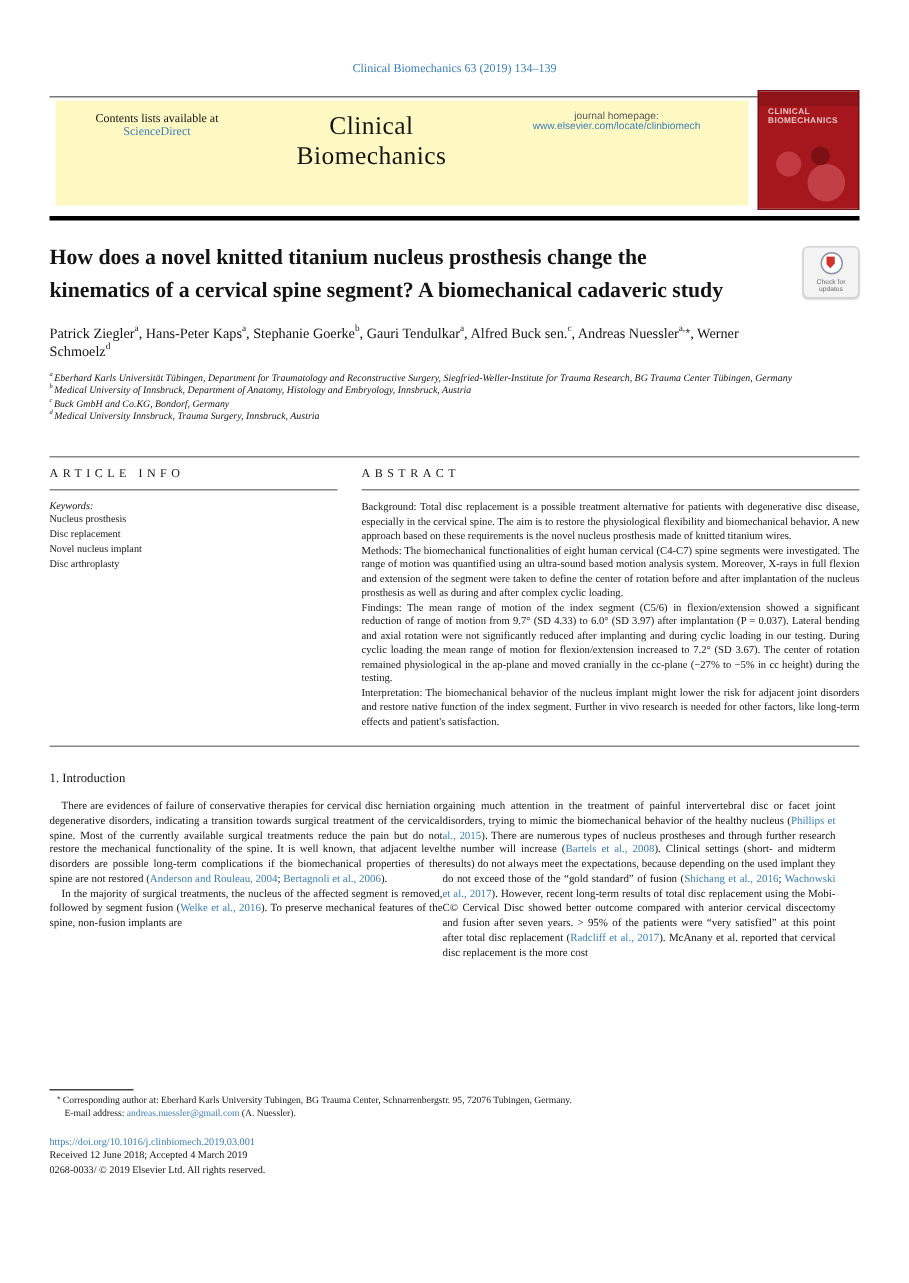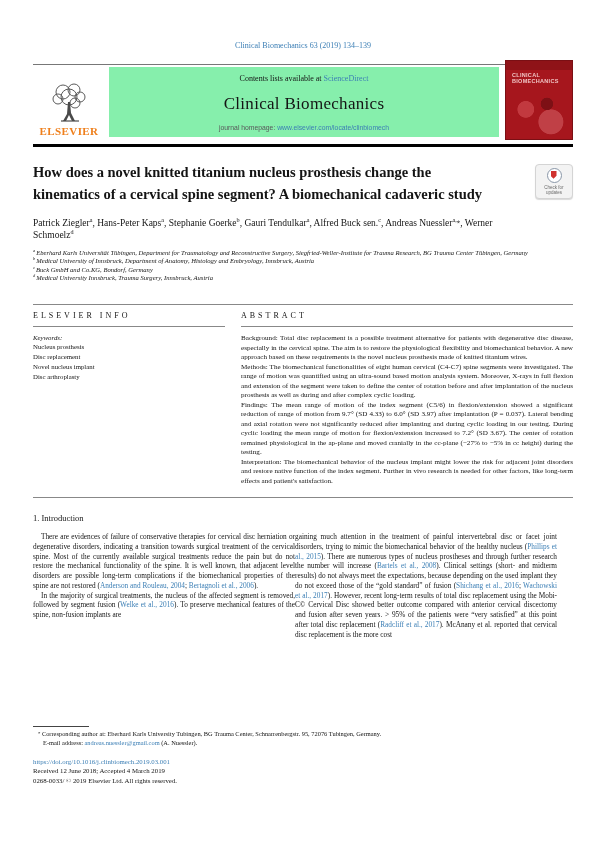--- a/index.html
+++ b/index.html
@@ -8,22 +8,22 @@
   .page {
     position:relative; width:606px; height:855px; margin:0 auto; background:#fff;
     font-family:"Liberation Serif", serif; color:var(--ink); overflow:hidden;
   }
   .journal-ref { padding-top:41px; text-align:center; font-size:8px; }
   .journal-ref span { color:var(--link); }
 
   .header-band { margin:14px 33px 0; border-top:1px solid #777; display:flex; align-items:stretch; }
   .elsevier-logo { width:72px; display:flex; flex-direction:column; align-items:center; justify-content:flex-end; padding:4px 0 3px; }
   .elsevier-word { font-size:11px; font-weight:bold; color:#ef7f1b; letter-spacing:.4px; margin-top:1px; }
-  .header-center { flex:1; background:#86efac; margin:2px 6px 0 4px; height:70px; text-align:center;
-    display:flex; flex-direction:column; justify-content:space-between; padding:7px 4px 6px; }
+  .header-center { flex:1; background:#fef9c3; margin:2px 6px 0 4px; height:70px; text-align:center;
+    display:flex; flex-direction:row; justify-content:space-between; padding:7px 4px 6px; }
   .contents-line { font-size:8px; }
   .contents-line .sd { color:var(--link); }
   .journal-title { font-size:17px; letter-spacing:.3px; }
   .homepage-line { font-family:"Liberation Sans", sans-serif; font-size:6.8px; color:#58585a; }
   .homepage-line .url { color:var(--link); }
   .journal-cover { width:68px; height:80px; margin-top:-5px; position:relative;
     background:radial-gradient(circle at 30% 62%, #c2393f 0 12%, transparent 13%),
                radial-gradient(circle at 62% 55%, #7d1015 0 10%, transparent 11%),
                radial-gradient(circle at 68% 78%, #c04046 0 16%, transparent 17%),
                linear-gradient(#8f1318 0 12%, #a6161d 12% 100%);
@@ -78,35 +78,20 @@
 </head>
 <body>
 
 <div class="page">
 
   <div class="journal-ref">
     <span>Clinical Biomechanics 63 (2019) 134–139</span>
   </div>
 
   <div class="header-band">
-    <div class="elsevier-logo">
-      <svg width="44" height="44" viewBox="0 0 44 44">
-        <g fill="none" stroke="#5a5a5a" stroke-width="1">
-          <circle cx="16" cy="12" r="7"></circle>
-            <circle cx="27" cy="10" r="6"></circle>
-          <circle cx="33" cy="17" r="5"></circle>
-            <circle cx="11" cy="19" r="5"></circle>
-          <circle cx="22" cy="17" r="8"></circle>
-            <circle cx="28" cy="23" r="5"></circle>
-        </g>
-        <path d="M21 22 L20 34 L16 41 L19 41 L22 35 L25 41 L28 41 L24 33 L23 22 Z" fill="#4a4a4a" stroke="none"></path>
-        <path d="M14 41 h18" stroke="#4a4a4a" stroke-width="1.2"></path>
-      </svg>
-      <div class="elsevier-word">ELSEVIER</div>
-    </div>
     <div class="header-center">
       <div class="contents-line">
         <span>Contents lists available at </span><span class="sd">ScienceDirect</span>
       </div>
       <div class="journal-title">Clinical Biomechanics</div>
       <div class="homepage-line">
         <span>journal homepage: </span><span class="url">www.elsevier.com/locate/clinbiomech</span>
       </div>
     </div>
     <div class="journal-cover">
@@ -130,21 +115,21 @@
     <div><sup>a </sup><span>Eberhard Karls Universität Tübingen, Department for Traumatology and Reconstructive Surgery, Siegfried-Weller-Institute for Trauma Research, BG Trauma Center Tübingen, Germany</span></div>
     <div><sup>b </sup><span>Medical University of Innsbruck, Department of Anatomy, Histology and Embryology, Innsbruck, Austria</span></div>
     <div><sup>c </sup><span>Buck GmbH and Co.KG, Bondorf, Germany</span></div>
     <div><sup>d </sup><span>Medical University Innsbruck, Trauma Surgery, Innsbruck, Austria</span></div>
   </div>
 
   <div class="rule-full"></div>
 
   <div class="info-abs">
     <div class="info-col">
-      <div class="col-heading">ELSEVIER INFO</div>
+      <div class="col-heading">ARTICLE INFO</div>
       <div class="col-rule"></div>
       <div class="kw-label">Keywords:</div>
       <div class="kw">Nucleus prosthesis</div>
       <div class="kw">Disc replacement</div>
       <div class="kw">Novel nucleus implant</div>
       <div class="kw">Disc arthroplasty</div>
     </div>
     <div class="abs-col">
       <div class="col-heading">ABSTRACT</div>
       <div class="col-rule"></div>

